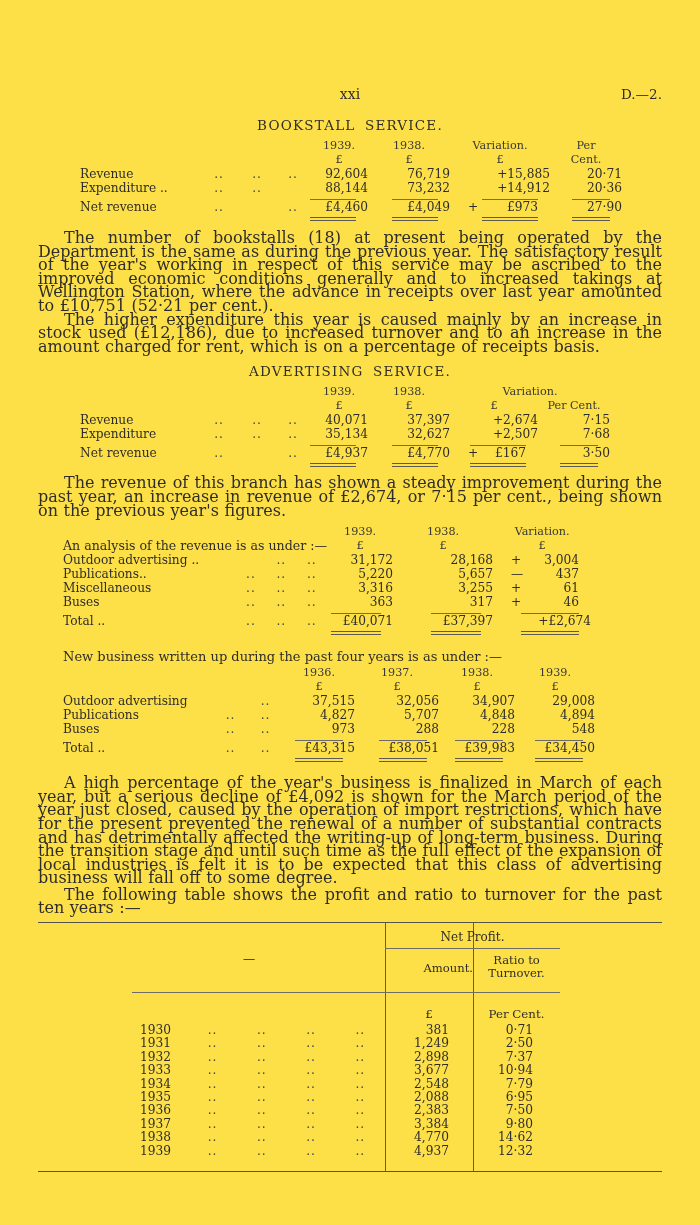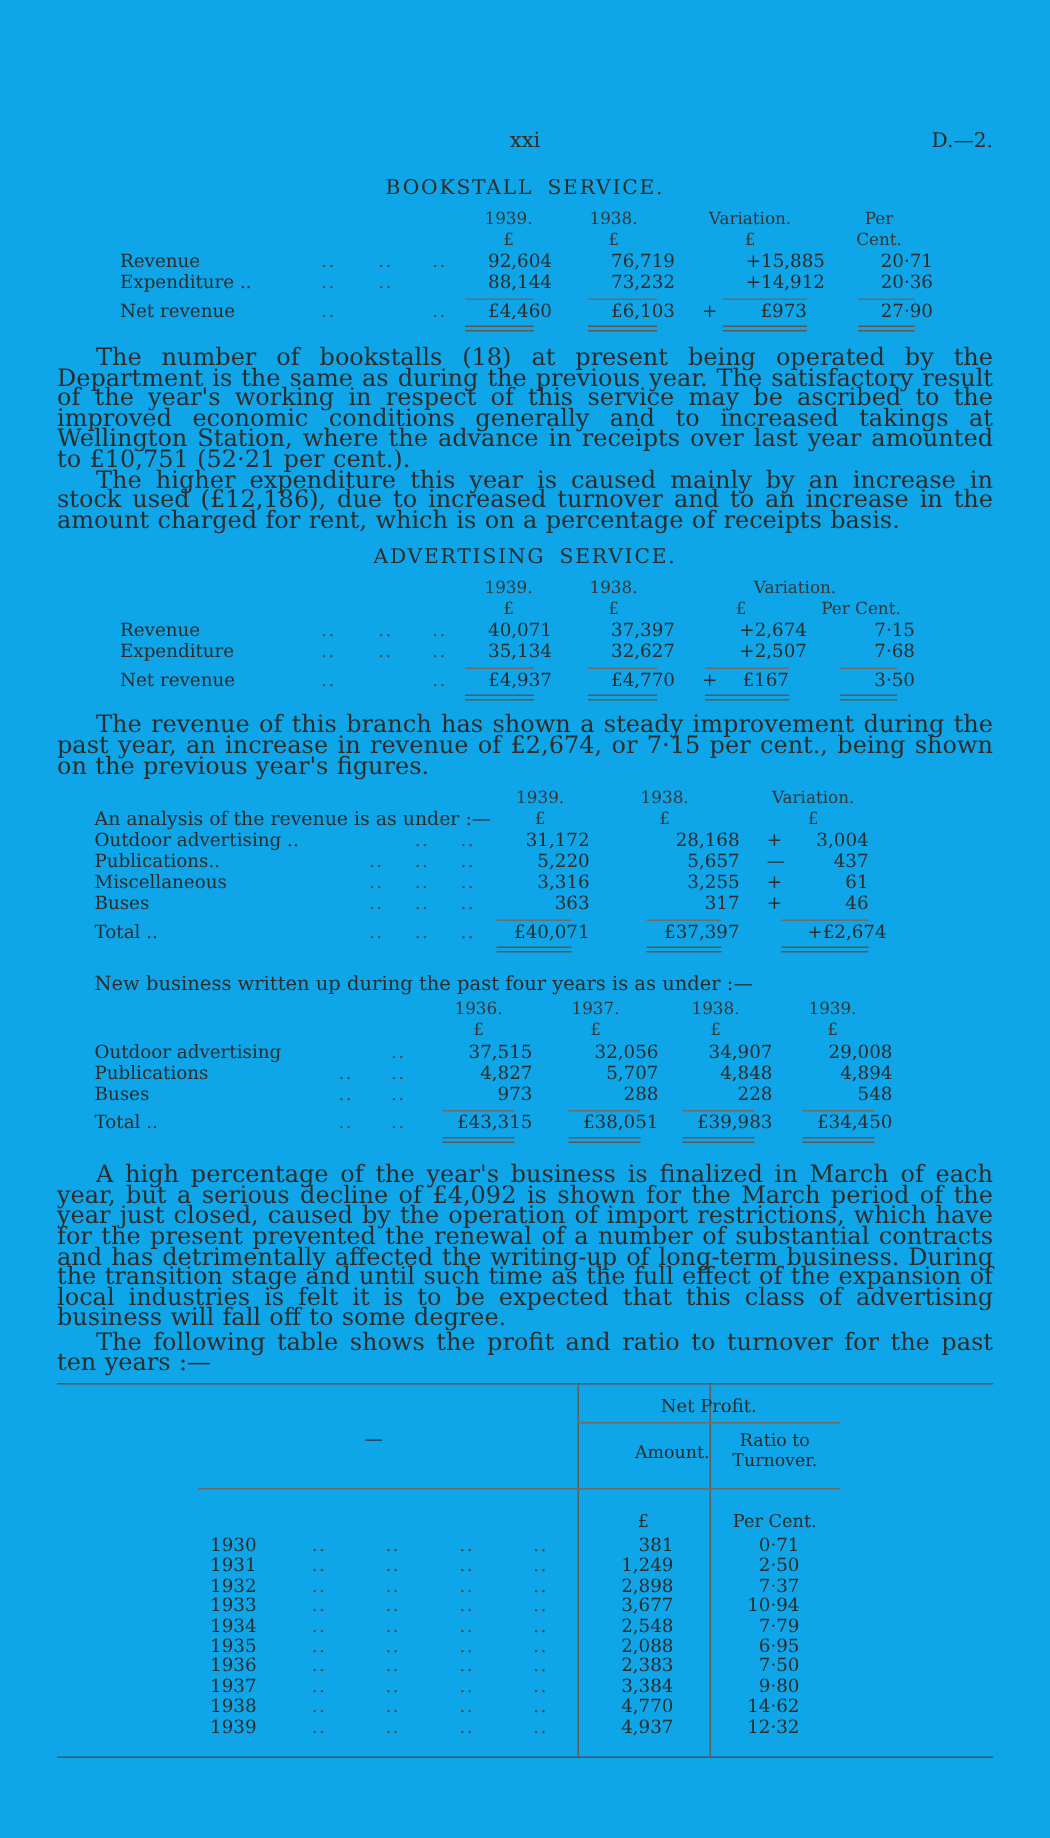--- a/index.html
+++ b/index.html
@@ -1,18 +1,18 @@
 <!DOCTYPE html>
 <html><head>
 <meta charset="utf-8">
 <style>
   html,body { margin:0; padding:0; background:#d9d9d6; }
   .page {
     position:relative; width:700px; height:1225px; margin:0 auto;
-    background:#0ea5e9; color:#2f2d2b;
+    background:#fde047; color:#2f2d2b;
     font-family:"DejaVu Serif", serif;
     overflow:hidden;
   }
   .content { padding:86px 38px 0 38px; }
 
   
   .phdr { position:relative; text-align:center; font-size:14px; height:17px; line-height:16px; }
   .docref { position:absolute; right:0; top:0; font-size:13.5px; }
 
   
@@ -141,21 +141,21 @@
         <td>
               <div class="r1 w38"></div>
             </td>
       </tr>
       <tr class="totrow">
         <td class="ind">Net revenue</td>
         <td class="dots">..</td>
         <td></td>
         <td class="dots">..</td>
         <td class="num">£4,460</td>
-        <td class="num">£6,103</td>
+        <td class="num">£4,049</td>
         <td>
               <div class="sv">
                 <span>+</span>
                 <span>£973</span>
               </div>
             </td>
         <td class="num">27·90</td>
       </tr>
       <tr class="rr2">
         <td colspan="4"></td>

